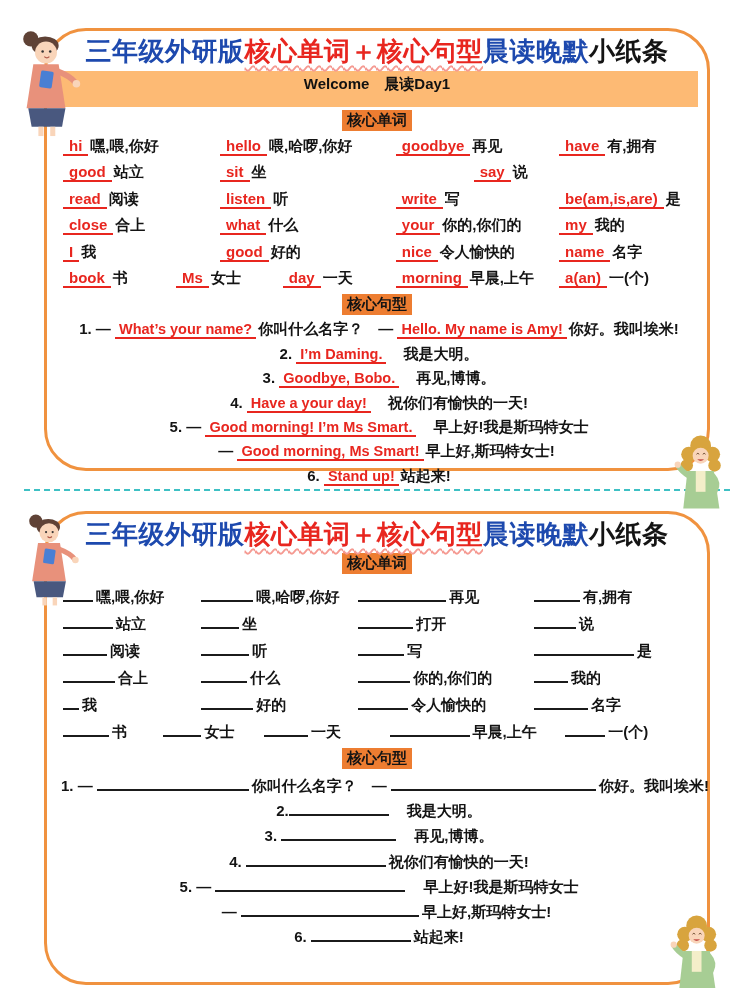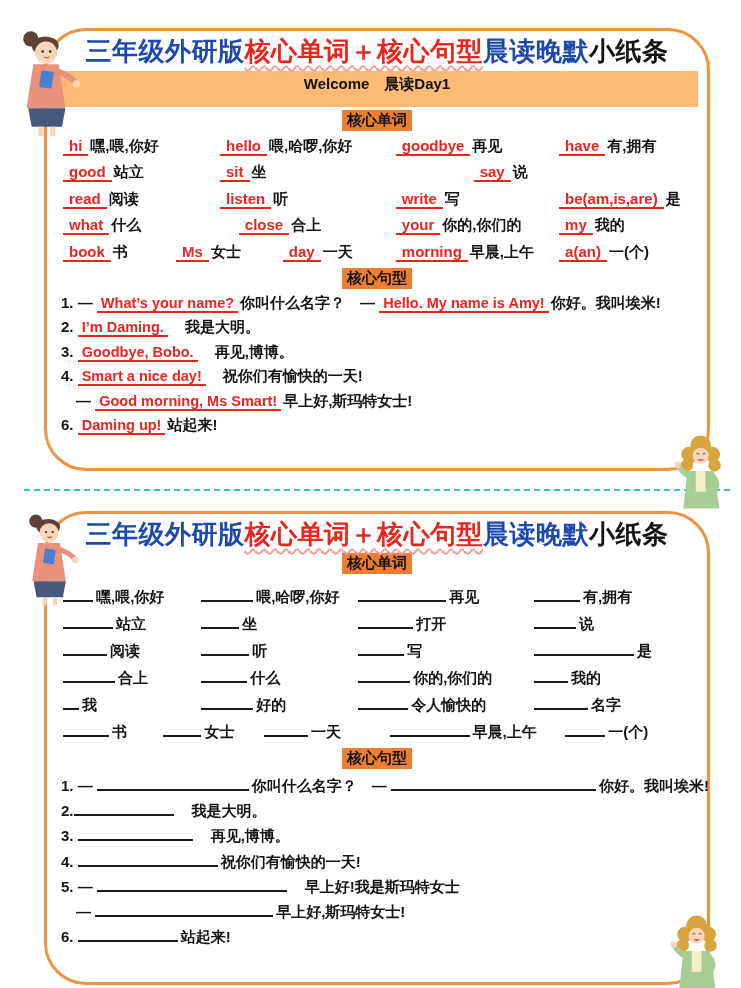--- a/index.html
+++ b/index.html
@@ -38,21 +38,21 @@
   .cell{box-sizing:border-box;white-space:nowrap;overflow:visible;}
   .en{
     color:#e8261f;font-weight:700;font-size:15px;
     border-bottom:2px solid #e8261f;padding:0 6px 0 6px;margin-right:2px;
   }
   .zh{color:#141414;font-weight:700;font-size:15px;}
   .blank{
     display:inline-block;height:12px;border-bottom:2px solid #1b1b1b;
     margin-right:3px;vertical-align:baseline;
   }
-  .sents{margin:2px 10px 0 14px;}
+  .sents{margin:2px 10px 0 14px;text-align:center;}
   .sent-line{white-space:nowrap;font-size:14.5px;font-weight:700;color:#141414;}
   .p0 .sent-line{height:24.4px;line-height:24.4px;}
   .p1 .sent-line{height:25.2px;line-height:25.2px;}
   .p1 .sents{margin-top:4px;}
   .sent-line .en{font-size:14.5px;padding:0 4px;}
   .sent-line.indent{padding-left:15px;}
   .divider{
     position:absolute;top:489px;left:24px;width:706px;height:0;
     border-top:2px dashed #3ec0c4;
   }
@@ -81,41 +81,48 @@
         <span class="cell" style="width: 28%;"><span class="en">sit</span><span class="zh">坐</span></span>
         <span class="cell" style="width: 21%; text-align: right;"><span class="en">say</span><span class="zh">说</span></span>
       </div>
       <div class="word-row">
         <span class="cell" style="width: 25%;"><span class="en">read</span><span class="zh">阅读</span></span>
         <span class="cell" style="width: 28%;"><span class="en">listen</span><span class="zh">听</span></span>
         <span class="cell" style="width: 26%;"><span class="en">write</span><span class="zh">写</span></span>
         <span class="cell" style="width: 21%;"><span class="en">be(am,is,are)</span><span class="zh">是</span></span>
       </div>
       <div class="word-row">
+        <span class="cell" style="width: 25%;"><span class="en">close</span><span class="zh">合上</span></span>
         <span class="cell" style="width: 28%;"><span class="en">what</span><span class="zh">什么</span></span>
-        <span class="cell" style="width: 25%;"><span class="en">close</span><span class="zh">合上</span></span>
         <span class="cell" style="width: 26%;"><span class="en">your</span><span class="zh">你的,你们的</span></span>
         <span class="cell" style="width: 21%;"><span class="en">my</span><span class="zh">我的</span></span>
+      </div>
+      <div class="word-row">
+        <span class="cell" style="width: 25%;"><span class="en">I</span><span class="zh">我</span></span>
+        <span class="cell" style="width: 28%;"><span class="en">good</span><span class="zh">好的</span></span>
+        <span class="cell" style="width: 26%;"><span class="en">nice</span><span class="zh">令人愉快的</span></span>
+        <span class="cell" style="width: 21%;"><span class="en">name</span><span class="zh">名字</span></span>
       </div>
       <div class="word-row">
         <span class="cell" style="width: 18%;"><span class="en">book</span><span class="zh">书</span></span>
         <span class="cell" style="width: 17%;"><span class="en">Ms</span><span class="zh">女士</span></span>
         <span class="cell" style="width: 18%;"><span class="en">day</span><span class="zh">一天</span></span>
         <span class="cell" style="width: 26%;"><span class="en">morning</span><span class="zh">早晨,上午</span></span>
         <span class="cell" style="width: 21%;"><span class="en">a(an)</span><span class="zh">一(个)</span></span>
       </div>
     </div>
   <div class="badge">核心句型</div>
   <div class="sents">
       <div class="sent-line"><span class="zh">1. — </span><span class="en">What’s your name?</span><span class="zh">你叫什么名字？　— </span><span class="en">Hello. My name is Amy!</span><span class="zh">你好。我叫埃米!</span></div>
       <div class="sent-line"><span class="zh">2. </span><span class="en">I’m Daming.</span><span class="zh">　我是大明。</span></div>
       <div class="sent-line"><span class="zh">3. </span><span class="en">Goodbye, Bobo.</span><span class="zh">　再见,博博。</span></div>
-      <div class="sent-line"><span class="zh">4. </span><span class="en">Smart a nice day!</span><span class="zh">　祝你们有愉快的一天!</span></div>
+      <div class="sent-line"><span class="zh">4. </span><span class="en">Have a your day!</span><span class="zh">　祝你们有愉快的一天!</span></div>
+      <div class="sent-line"><span class="zh">5. — </span><span class="en">Good morning! I’m Ms Smart.</span><span class="zh">　早上好!我是斯玛特女士</span></div>
       <div class="sent-line indent"><span class="zh">— </span><span class="en">Good morning, Ms Smart!</span><span class="zh">早上好,斯玛特女士!</span></div>
-      <div class="sent-line"><span class="zh">6. </span><span class="en">Daming up!</span><span class="zh">站起来!</span></div>
+      <div class="sent-line"><span class="zh">6. </span><span class="en">Stand up!</span><span class="zh">站起来!</span></div>
     </div>
 </div>
 
 <div class="divider"></div>
 
 <div class="panel p1" id="panel-1">
   <div class="title"><span class="t-blue">三年级外研版</span><span class="t-red wavy">核心单词＋核心句型</span><span class="t-blue">晨读晚默</span><span class="t-black">小纸条</span></div>
   <div class="badge">核心单词</div>
   <div class="words">
       <div class="word-row">

